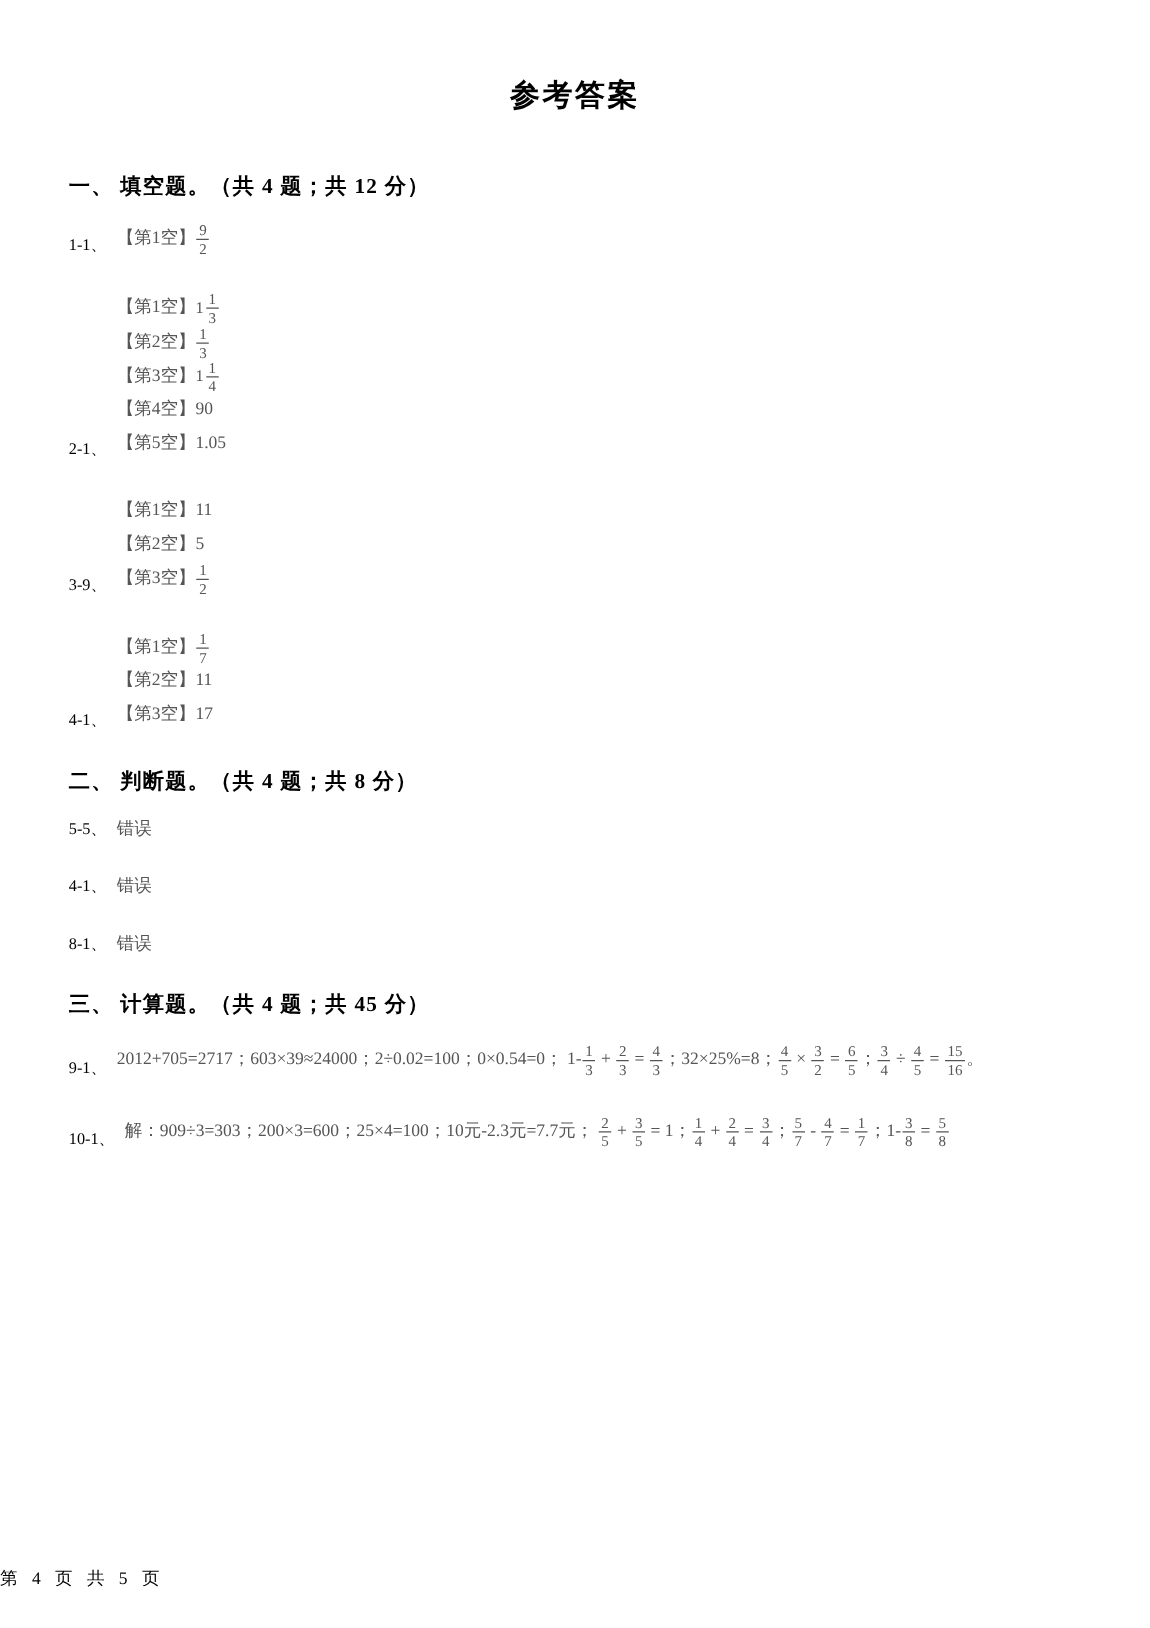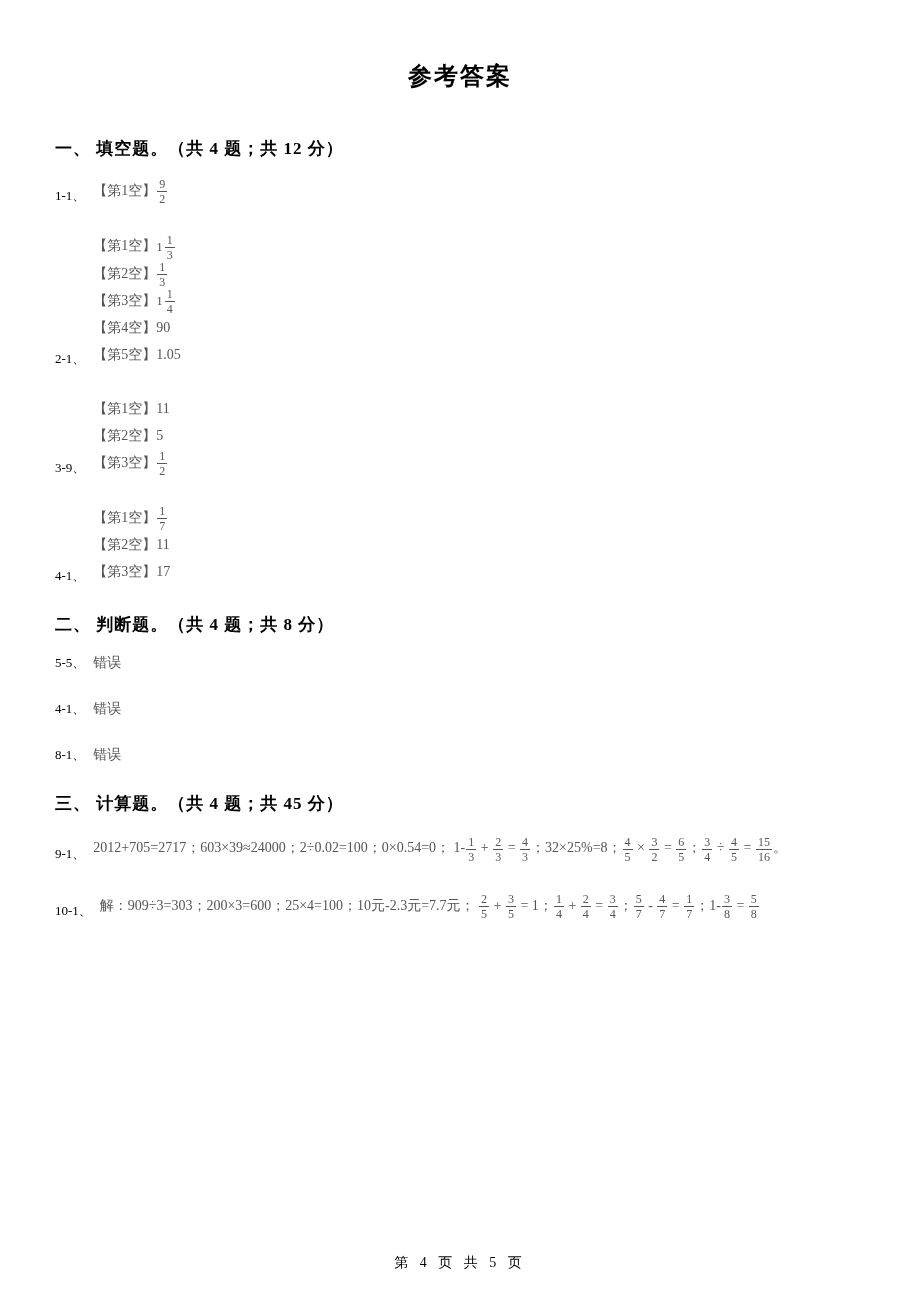--- a/index.html
+++ b/index.html
@@ -65,21 +65,20 @@
   .small-text { font-size:14px; color:#555;}
   .calc-block {
      font-size:14px;
      color:#555;
      line-height:2.1;
   }
   .footer {
     position:absolute;
     bottom:30px;
     left:0; right:0;
-    text-align:center;
     font-size:14px;
     letter-spacing:4px;
   }
 </style>
 </head>
 <body>
 
 <div class="page">
 
   <div class="title">参考答案</div>

